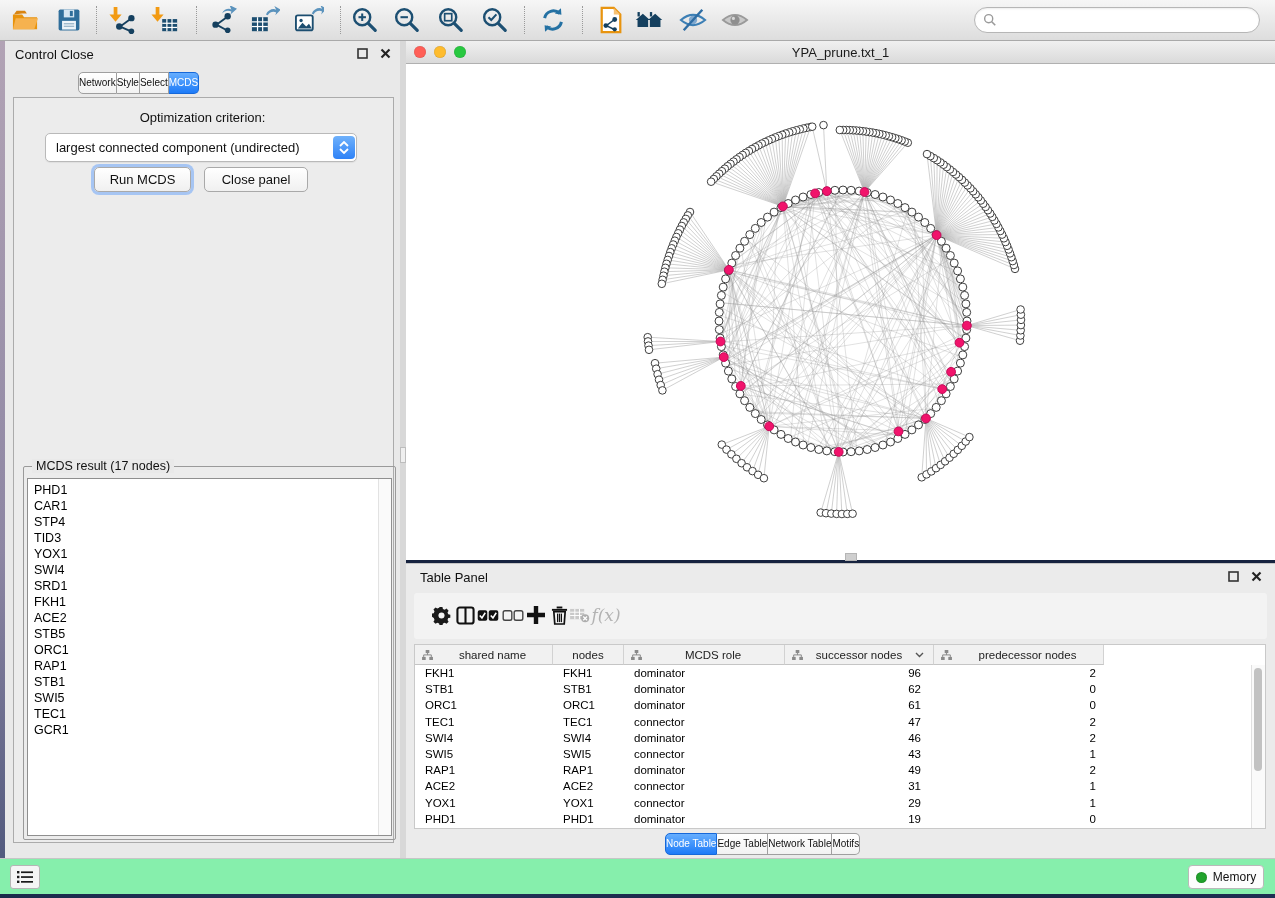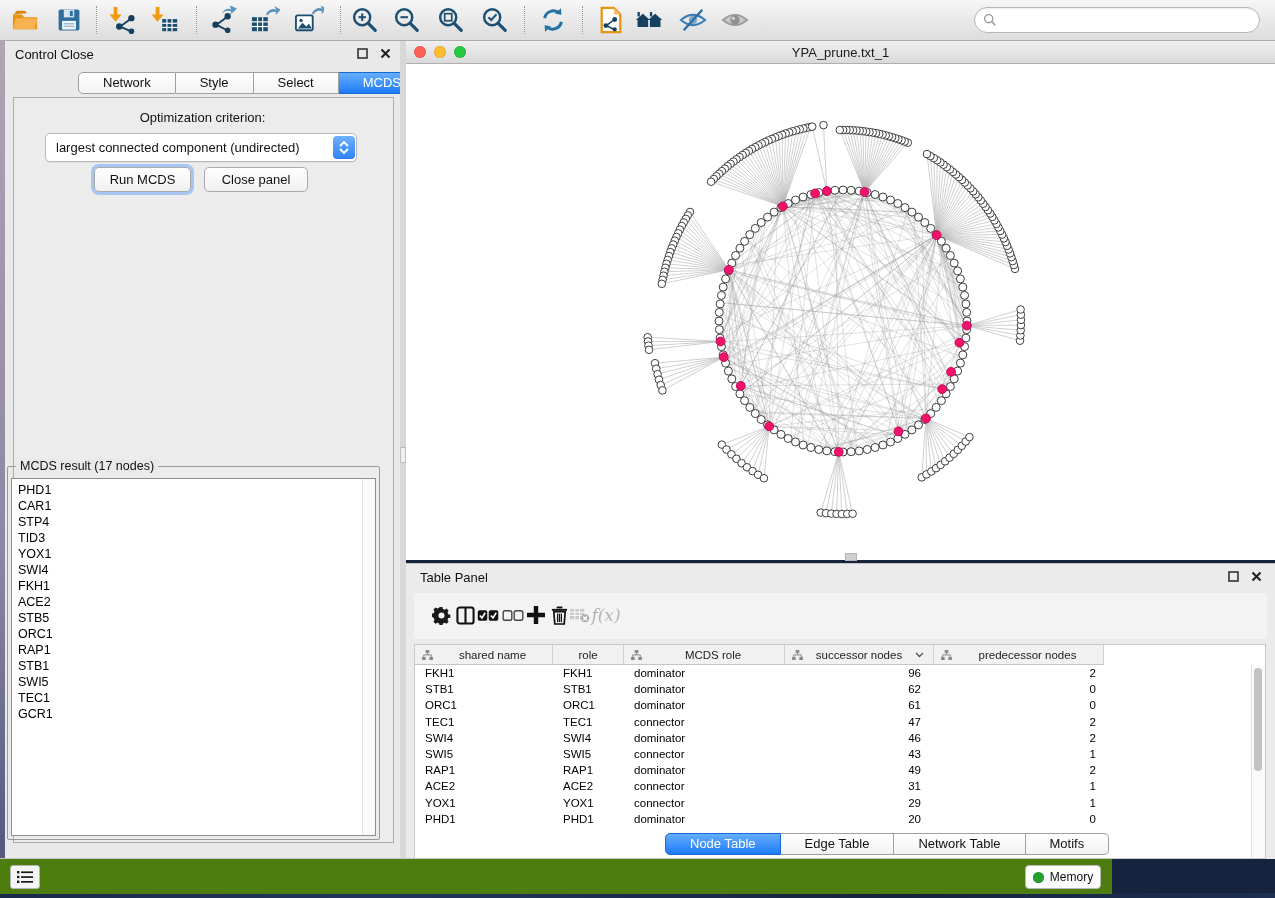--- a/index.html
+++ b/index.html
@@ -27,21 +27,21 @@
 
   
   #cpanel{left:5px;top:41px;width:395px;height:817px;background:#e9e9e9;border-right:1px solid #c0c0c0;}
   .ptitlebar{position:absolute;left:0;top:0;width:100%;height:26px;}
   .ptitle{position:absolute;left:10px;top:6px;font-size:13px;color:#111;}
   .wbtns{position:absolute;right:8px;top:6px;display:flex;gap:10px;align-items:center;}
   .wbtn{width:13px;height:13px;display:flex;align-items:center;justify-content:center;border:none;background:transparent;padding:0;cursor:pointer;}
 
   .seg{position:absolute;display:flex;}
   .seg .tab{height:22px;background:linear-gradient(#ffffff,#f2f2f2);border:1px solid #9f9f9f;
-            border-left:none;font-size:13px;color:#111;padding:0 24px;cursor:pointer;line-height:20px;}
+            border-left:none;font-size:10px;color:#111;padding:0 0;cursor:pointer;line-height:20px;}
   .seg .tab:first-child{border-left:1px solid #9f9f9f;border-radius:5px 0 0 5px;}
   .seg .tab:last-child{border-radius:0 5px 5px 0;}
   .seg .tab.sel{background:linear-gradient(#66aefe,#1d7bf8);border-color:#1668d9;color:#fff;}
 
   #cpcontent{left:13px;top:97px;width:379px;height:744px;background:#ececec;border:1px solid #ababab;}
   #optlabel{left:13px;top:110px;width:379px;text-align:center;font-size:13px;color:#111;}
   #dropdown{left:45px;top:133px;width:310px;height:27px;background:#fff;border:1px solid #b9b9b9;
             border-radius:5px;display:flex;align-items:center;cursor:pointer;box-shadow:0 1px 1px rgba(0,0,0,.06);}
   #dropdown .dtext{flex:1;font-size:13px;padding-left:10px;color:#111;white-space:nowrap;}
   #dropdown .stepper{width:22px;height:23px;margin-right:1px;border-radius:4px;
@@ -75,41 +75,41 @@
       box-shadow:inset 0 0 1px rgba(0,0,0,.35);}
   #netcanvas{position:absolute;left:0;top:23px;width:869px;height:496px;background:#fff;}
 
   
   #tpanel{left:406px;top:563px;width:869px;height:295px;background:#ebebeb;border-top:1px solid #c4c4c4;}
   #ttoolbar{position:absolute;left:8px;top:29px;width:853px;height:46px;background:#f3f3f3;border-radius:3px;}
   .tt{position:absolute;top:7px;width:26px;height:30px;display:flex;align-items:center;justify-content:center;
       background:transparent;border:none;padding:0;cursor:pointer;}
   #fx{font-family:"DejaVu Serif",serif;font-style:italic;font-size:17px;color:#b3b3b3;}
 
-  #tablebox{position:absolute;left:8px;top:80px;width:852px;height:215px;background:#fff;border:1px solid #c9c9c9;box-sizing:border-box;}
+  #tablebox{position:absolute;left:8px;top:80px;width:852px;height:185px;background:#fff;border:1px solid #c9c9c9;box-sizing:border-box;}
   #thead{position:absolute;left:0;top:0;height:20px;display:flex;}
   .hc{height:20px;background:#f1f1f1;border-right:1px solid #d2d2d2;border-bottom:1px solid #c5c5c5;
       box-sizing:border-box;display:flex;align-items:center;font-size:11.5px;color:#222;cursor:pointer;}
   .hc .lbl{flex:1;text-align:center;}
   .hc .hicon{margin-left:7px;}
   .c0{width:138px;}.c1{width:71px;}.c2{width:161px;}.c3{width:149px;justify-content:flex-end;}.c4{width:170px;}
   #tbody{position:absolute;left:0;top:20px;right:13px;}
   .trow{display:flex;height:16.2px;cursor:default;}
   .c{font-size:11.5px;line-height:16.2px;color:#000;box-sizing:border-box;}
   .c.cell0{width:138px;padding-left:10px;}
   .c.cell1{width:71px;padding-left:10px;}
   .c.cell2{width:161px;padding-left:10px;}
   .c.cell3{width:149px;text-align:right;padding-right:13px;}
   .c.cell4{width:170px;text-align:right;padding-right:8px;}
   #tscroll{position:absolute;right:0;top:20px;bottom:0;width:13px;background:#fafafa;border-left:1px solid #e0e0e0;}
   #tscroll .thumb{position:absolute;left:2px;top:3px;width:8px;height:103px;background:#c2c2c2;border-radius:4px;cursor:pointer;}
 
   #btabs{left:665px;top:833px;}
   
-  #statusbar{left:0;top:858px;width:1112px;height:35px;background:#4d7c0f;border-top:1px solid #c6c6c6;}
+  #statusbar{left:0;top:858px;width:1275px;height:35px;background:#86efac;border-top:1px solid #c6c6c6;}
   #listbtn{position:absolute;left:10px;top:6px;width:30px;height:24px;background:#f5f5f5;
            border:1px solid #b5b5b5;border-radius:3px;display:flex;align-items:center;justify-content:center;cursor:pointer;}
   #membtn{position:absolute;right:11px;top:6px;width:76px;height:24px;background:#fdfdfd;border:1px solid #b9b9b9;
           border-radius:4px;display:flex;align-items:center;justify-content:center;gap:6px;font-size:12px;color:#111;cursor:pointer;}
   #membtn .dot{width:11px;height:11px;border-radius:50%;background:#21a32c;box-shadow:inset 0 0 2px rgba(0,0,0,.3);}
 </style>
 </head>
 <body>
 
 <div id="toolbar" class="abs">
@@ -315,30 +315,31 @@
         </svg>
       <svg width="10" height="6" viewBox="0 0 10 6">
           <polyline points="1,1 5,5 9,1" fill="none" stroke="#fff" stroke-width="1.8"></polyline>
         </svg>
     </span>
   </div>
 
   <button id="runbtn" class="pushbtn" style="left:89px;top:126px">Run MCDS</button>
   <button id="closebtn" class="pushbtn" style="left:199px;top:126px">Close panel</button>
 
-  <div id="fieldset" class="abs" style="left:2px;top:425px">
+  <div id="fieldset" class="abs" style="left:18px;top:425px">
     <span class="legend">MCDS result (17 nodes)</span>
     <div id="mcdslist">
       <div class="items">
         <div class="mitem">PHD1</div>
         <div class="mitem">CAR1</div>
         <div class="mitem">STP4</div>
         <div class="mitem">TID3</div>
         <div class="mitem">YOX1</div>
         <div class="mitem">SWI4</div>
+        <div class="mitem">SRD1</div>
         <div class="mitem">FKH1</div>
         <div class="mitem">ACE2</div>
         <div class="mitem">STB5</div>
         <div class="mitem">ORC1</div>
         <div class="mitem">RAP1</div>
         <div class="mitem">STB1</div>
         <div class="mitem">SWI5</div>
         <div class="mitem">TEC1</div>
         <div class="mitem">GCR1</div>
       </div>
@@ -1122,21 +1123,21 @@
             <svg width="11" height="10" viewBox="0 0 12 11">
               <rect x="4" y="0" width="4" height="3.4" fill="#8a8a8a"></rect>
               <path d="M6 3.4v2M1.8 5.4h8.4M1.8 5.4v2.2M10.2 5.4v2.2" stroke="#8a8a8a" fill="none" stroke-width="1.1"></path>
               <rect x="0" y="7.6" width="4" height="3.4" fill="#8a8a8a"></rect>
               <rect x="8" y="7.6" width="4" height="3.4" fill="#8a8a8a"></rect>
             </svg>
           </span>
         <span class="lbl">shared name</span>
       </div>
       <div class="hc c1">
-        <span class="lbl">role</span>
+        <span class="lbl">nodes</span>
       </div>
       <div class="hc c2">
         <span class="hicon">
             <svg width="11" height="10" viewBox="0 0 12 11">
               <rect x="4" y="0" width="4" height="3.4" fill="#8a8a8a"></rect>
               <path d="M6 3.4v2M1.8 5.4h8.4M1.8 5.4v2.2M10.2 5.4v2.2" stroke="#8a8a8a" fill="none" stroke-width="1.1"></path>
               <rect x="0" y="7.6" width="4" height="3.4" fill="#8a8a8a"></rect>
               <rect x="8" y="7.6" width="4" height="3.4" fill="#8a8a8a"></rect>
             </svg>
           </span>
@@ -1231,21 +1232,21 @@
           <div class="c cell0">YOX1</div>
           <div class="c cell1">YOX1</div>
           <div class="c cell2">connector</div>
           <div class="c cell3">29</div>
           <div class="c cell4">1</div>
         </div>
       <div class="trow">
           <div class="c cell0">PHD1</div>
           <div class="c cell1">PHD1</div>
           <div class="c cell2">dominator</div>
-          <div class="c cell3">20</div>
+          <div class="c cell3">19</div>
           <div class="c cell4">0</div>
         </div>
     </div>
     <div id="tscroll">
         <div class="thumb"></div>
       </div>
   </div>
 </div>
 
 <div id="btabs" class="abs seg">

